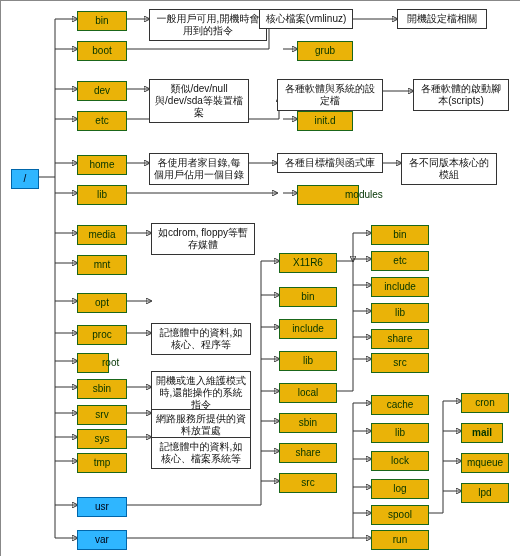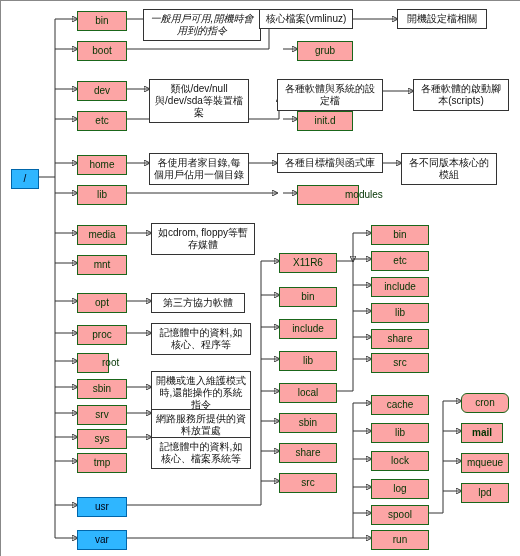--- a/index.html
+++ b/index.html
@@ -1,18 +1,18 @@
 <!DOCTYPE html>
 <html><head>
 <meta charset="utf-8">
 <style>
   body { margin:0; font-family:"Microsoft JhengHei","Heiti TC","SimSun",sans-serif; font-size:10px; }
   .canvas { position:relative; width:520px; height:556px; background:#fff; border:1px solid #888;}
   .node {
-    position:absolute; background:#fca5a5; border:1px solid #1a661a;
+    position:absolute; background:#eab308; border:1px solid #1a661a;
     text-align:center; padding:2px 0; line-height:14px; box-sizing:border-box;
     color:#003300;
   }
   .node.cyan { background:#2fb6ff; border-color:#0066aa; color:#001; }
   .note {
     position:absolute; background:#fff; border:1px solid #333;
     padding:3px 4px; line-height:12px; text-align:center; box-sizing:border-box;
     border-radius:0 0 0 0; font-size:10px; color:#111;
   }
   .note::before {
@@ -132,31 +132,30 @@
   <div class="node" style="left:76px; top:292px; width:50px;"><span>opt</span></div>
   <div class="node" style="left:76px; top:324px; width:50px;"><span>proc</span></div>
   <div class="node" style="left:76px; top:352px; width:32px;padding-left:24px;"><span>root</span></div>
   <div class="node" style="left:76px; top:378px; width:50px;"><span>sbin</span></div>
   <div class="node" style="left:76px; top:404px; width:50px;"><span>srv</span></div>
   <div class="node" style="left:76px; top:428px; width:50px;"><span>sys</span></div>
   <div class="node" style="left:76px; top:452px; width:50px;"><span>tmp</span></div>
   <div class="node cyan" style="left:76px; top:496px; width:50px;"><span>usr</span></div>
   <div class="node cyan" style="left:76px; top:529px; width:50px;"><span>var</span></div>
 
-  <div class="note" style="left:142px; top:8px;  width:118px;font-style:italic;">一般用戶可用,開機時會用到的指令</div>
+  <div class="note" style="left:148px; top:8px;  width:118px;">一般用戶可用,開機時會用到的指令</div>
   <div class="note" style="left:258px; top:8px;  width:94px;">核心檔案(vmlinuz)</div>
   <div class="note" style="left:396px; top:8px;  width:90px;">開機設定檔相關</div>
   <div class="note" style="left:148px; top:78px; width:100px;">類似/dev/null與/dev/sda等裝置檔案</div>
   <div class="note" style="left:276px; top:78px; width:106px;">各種軟體與系統的設定檔</div>
   <div class="note" style="left:412px; top:78px; width:96px;">各種軟體的啟動腳本(scripts)</div>
   <div class="note" style="left:148px; top:152px;width:100px;">各使用者家目錄,每個用戶佔用一個目錄</div>
   <div class="note" style="left:276px; top:152px;width:106px;">各種目標檔與函式庫</div>
   <div class="note" style="left:400px; top:152px;width:96px;">各不同版本核心的模組</div>
   <div class="note" style="left:150px; top:222px;width:104px;">如cdrom, floppy等暫存媒體</div>
-  <div class="note" style="left:150px; top:292px;width:94px;">第三方協力軟體</div>
   <div class="note" style="left:150px; top:322px;width:100px;">記憶體中的資料,如核心、程序等</div>
   <div class="note" style="left:150px; top:370px;width:100px;">開機或進入維護模式時,還能操作的系統指令</div>
   <div class="note" style="left:150px; top:408px;width:100px;">網路服務所提供的資料放置處</div>
   <div class="note" style="left:150px; top:436px;width:100px;">記憶體中的資料,如核心、檔案系統等</div>
 
   <div class="node" style="left:296px; top:40px;  width:56px;"><span>grub</span></div>
   <div class="node" style="left:296px; top:110px; width:56px;"><span>init.d</span></div>
   <div class="node" style="left:296px; top:184px; width:62px;padding-left:47px;"><span>modules</span></div>
 
   <div class="node" style="left:278px; top:252px; width:58px;"><span>X11R6</span></div>
@@ -175,18 +174,18 @@
   <div class="node" style="left:370px; top:328px; width:58px;"><span>share</span></div>
   <div class="node" style="left:370px; top:352px; width:58px;"><span>src</span></div>
 
   <div class="node" style="left:370px; top:394px; width:58px;"><span>cache</span></div>
   <div class="node" style="left:370px; top:422px; width:58px;"><span>lib</span></div>
   <div class="node" style="left:370px; top:450px; width:58px;"><span>lock</span></div>
   <div class="node" style="left:370px; top:478px; width:58px;"><span>log</span></div>
   <div class="node" style="left:370px; top:504px; width:58px;"><span>spool</span></div>
   <div class="node" style="left:370px; top:529px; width:58px;"><span>run</span></div>
 
-  <div class="node" style="left:460px; top:392px; width:48px;border-radius:6px;"><span>cron</span></div>
+  <div class="node" style="left:460px; top:392px; width:48px;"><span>cron</span></div>
   <div class="node" style="left:460px; top:422px; width:42px;font-weight:bold;"><span>mail</span></div>
   <div class="node" style="left:460px; top:452px; width:48px;"><span>mqueue</span></div>
   <div class="node" style="left:460px; top:482px; width:48px;"><span>lpd</span></div>
 
 </div>
 
 </body></html>

